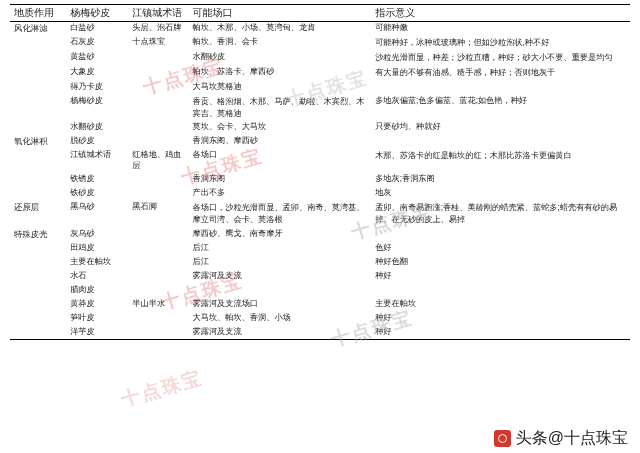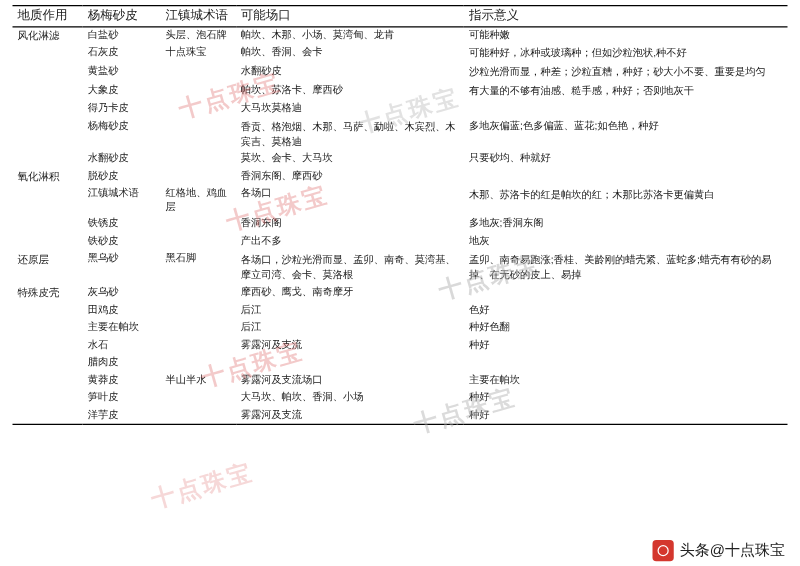--- a/index.html
+++ b/index.html
@@ -106,21 +106,21 @@
   .footer .logo::before {
     content: "";
     position: absolute;
     left: 4px; top: 4px;
     width: 9px; height: 9px;
     border: 1.6px solid #fff;
     border-radius: 50%;
     box-sizing: border-box;
   }
   .footer .fname {
-    font-size: 12px;
+    font-size: 16px;
     color: #222;
     font-family: "Liberation Sans", sans-serif;
   }
 </style>
 </head>
 <body>
 
 <div class="page">
 
   <table class="spec">

